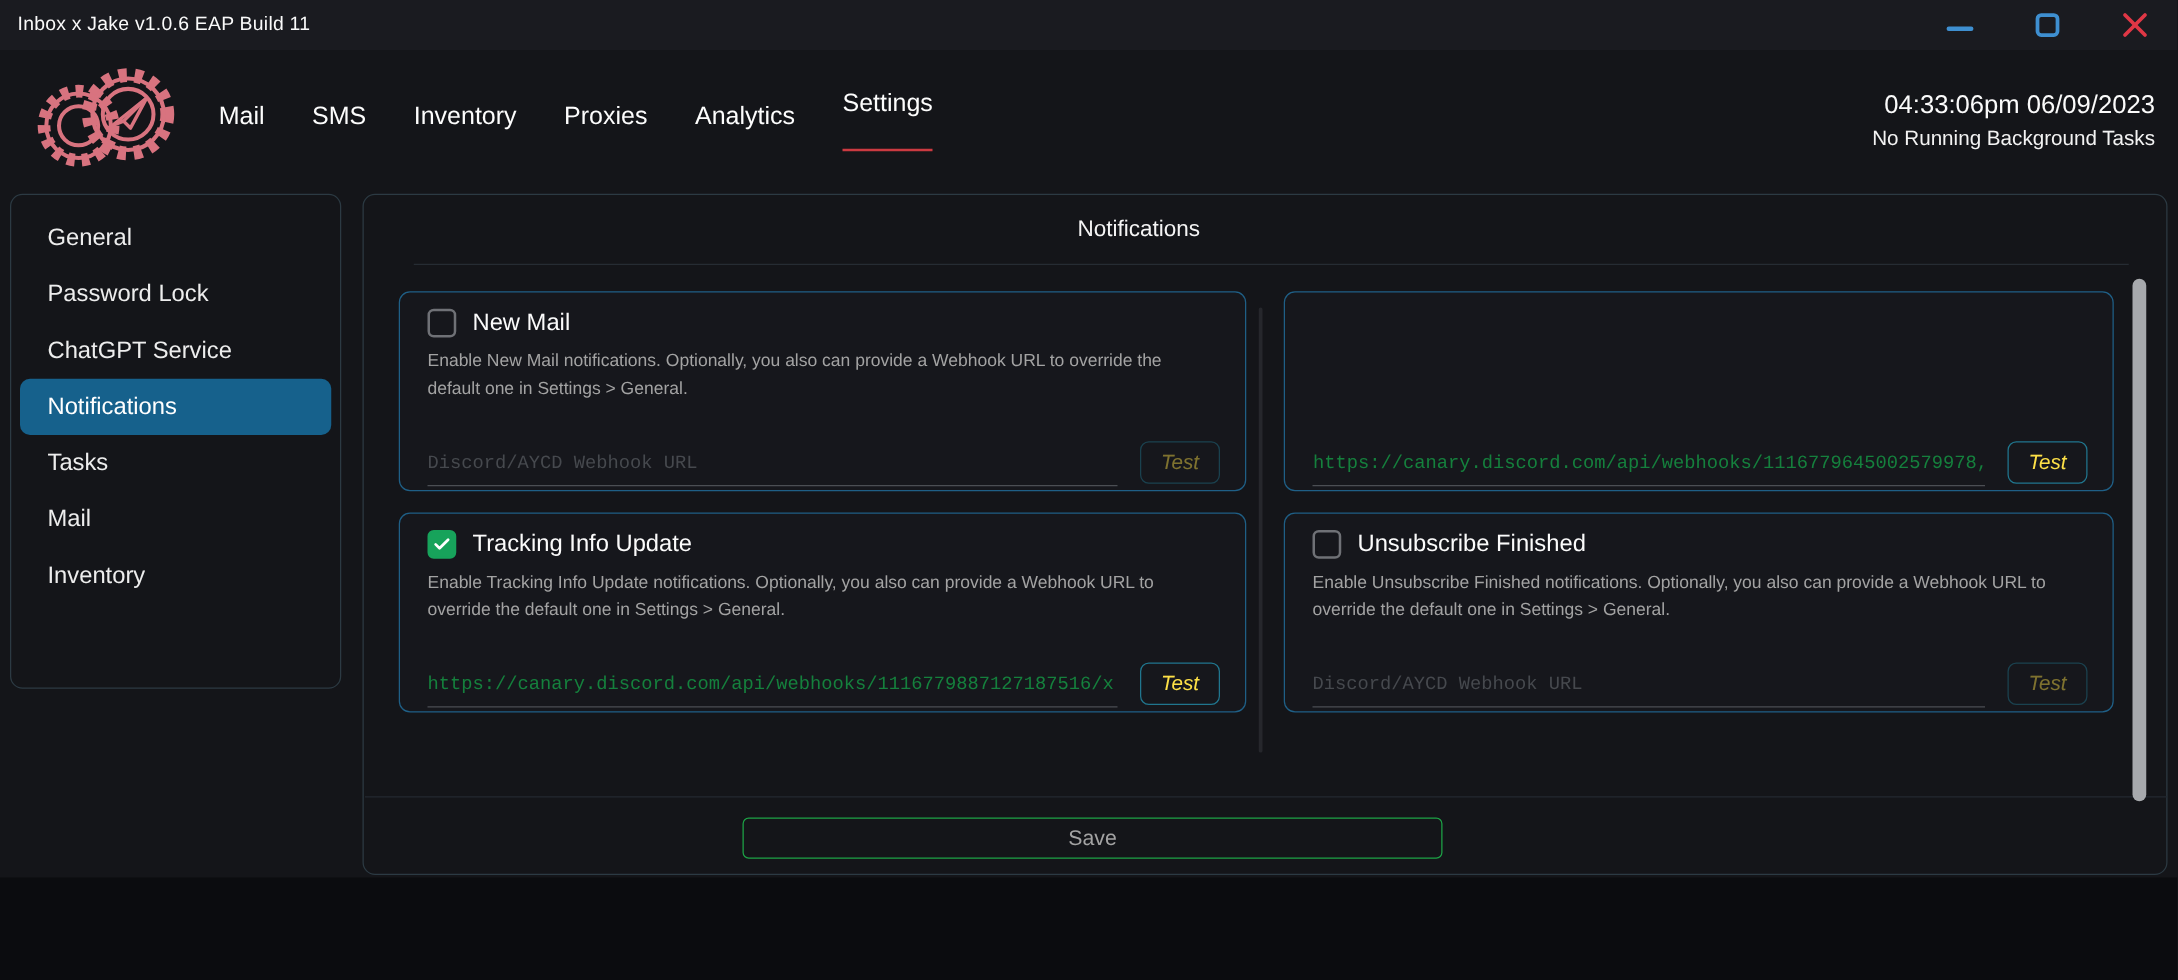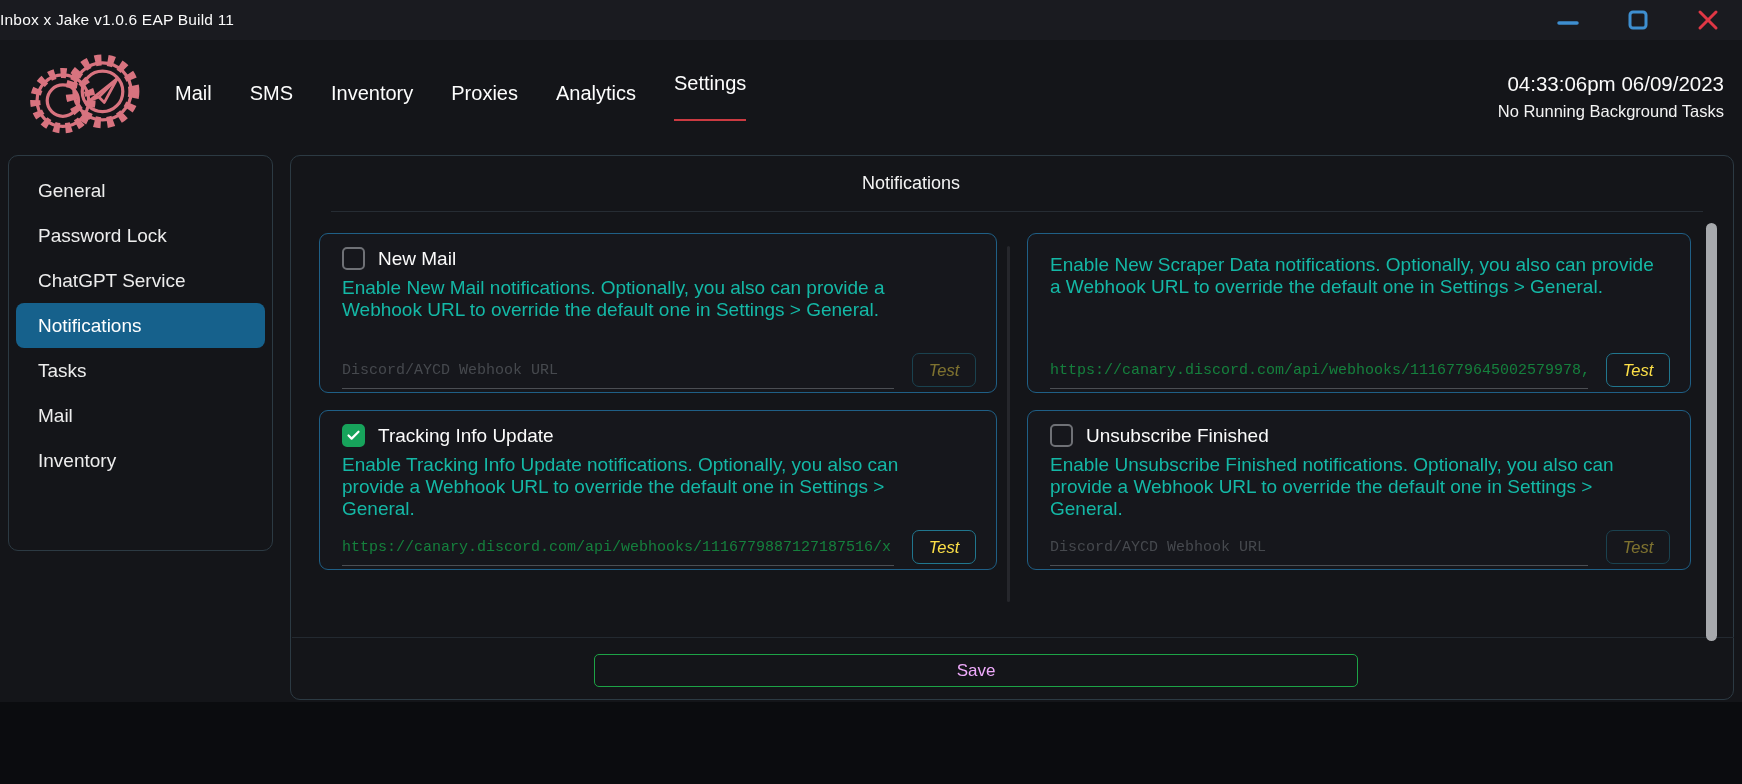--- a/index.html
+++ b/index.html
@@ -7,21 +7,21 @@
   body {
     font-family: "Liberation Sans", "DejaVu Sans", sans-serif;
     background:#141519; color:#f0f0f0; position:relative;
   }
 
   
   .titlebar {
     position:absolute; left:0; top:0; width:1742px; height:40px;
     background:#1a1b20; display:flex; align-items:center;
   }
-  .titlebar .title { font-size:15.5px; color:#fafafa; letter-spacing:.2px; }
+  .titlebar .title { font-size:15.5px; color:#fafafa; padding-left:14px; letter-spacing:.2px; }
   .win-controls { position:absolute; right:0; top:0; height:40px; display:flex; align-items:center; gap:46px; padding-right:22px; }
   .win-btn { width:24px; height:24px; display:flex; align-items:center; justify-content:center; cursor:pointer; }
 
   
   .header { position:absolute; left:0; top:40px; width:1742px; height:112px; }
   .logo { position:absolute; left:26px; top:8px; }
   .nav { position:absolute; left:175px; top:0; height:112px; display:flex; align-items:center; gap:38px; }
   .tab { font-size:20px; color:#fdfdfd; cursor:pointer; padding-bottom:4px; border-bottom:2px solid transparent; }
   .tab.active { border-bottom-color:#cb3a41; padding-bottom:24px; }
   .header-right { position:absolute; right:18px; top:0; height:112px; display:flex; flex-direction:column; justify-content:center; align-items:flex-end; gap:6px; }
@@ -59,40 +59,40 @@
     border:1px solid #1f5f86; border-radius:9px; background:#16171c;
     padding:13px 20px 3px 22px; display:flex; flex-direction:column;
   }
   .card-head { display:flex; align-items:center; gap:13px; }
   .checkbox {
     width:23px; height:23px; border-radius:5px; border:2px solid #6f7176;
     display:flex; align-items:center; justify-content:center; cursor:pointer; flex:0 0 auto;
   }
   .checkbox.checked { background:#17a35b; border-color:#17a35b; }
   .card-title { font-size:19px; color:#fbfbfb; }
-  .card-desc { margin-top:7px; font-size:19px; line-height:22px; color:#14b8a6; max-width:614px; }
+  .card-desc { margin-top:7px; font-size:14px; line-height:22px; color:#a3a3a3; max-width:614px; }
   .input-row { margin-top:auto; display:flex; align-items:flex-end; gap:18px; }
   .webhook-input {
     flex:1; background:transparent; border:none; border-bottom:1px solid #4b4e53; outline:none;
     font-family:Liberation Mono, monospace;
     font-size:15px; color:#15803d; padding:0 2px 9px 0; border-radius:0;
   }
   .webhook-input::placeholder { color:#46494e; }
   .test-btn {
     width:64px; height:34px; border-radius:7px; background:transparent;
     border:1px solid #20768e; color:#fde047; font-size:16.5px; cursor:pointer;
     font-family:"Liberation Sans","DejaVu Sans",sans-serif; flex:0 0 auto; margin-bottom:2px;font-style:italic;
   }
   .test-btn.dim { opacity:.45; }
 
   
   .save-btn {
-    position:absolute; left:303px; top:498px; width:764px; height:33px;
+    position:absolute; left:303px; top:498px; width:560px; height:33px;
     background:transparent; border:1px solid #1da346; border-radius:5px;
-    color:#f0abfc; font-size:17px; cursor:pointer;
+    color:#a3a3a3; font-size:17px; cursor:pointer;
     font-family:"Liberation Sans","DejaVu Sans",sans-serif;
   }
 
   
   .scroll-thumb {
     position:absolute; left:1415px; top:67px; width:11px; height:418px;
     background:#a7a9ad; border-radius:6px; cursor:pointer;
   }
 
   .bottom-strip { position:absolute; left:0; top:702px; width:1742px; height:82px; background:#0b0c0f; }
@@ -174,21 +174,20 @@
         <div class="card-title">New Mail</div>
       </div>
       <div class="card-desc">Enable New Mail notifications. Optionally, you also can provide a Webhook URL to override the default one in Settings &gt; General.</div>
       <div class="input-row">
         <input class="webhook-input" type="text" placeholder="Discord/AYCD Webhook URL" value="" style="">
         <button class="test-btn dim">Test</button>
       </div>
     </div>
 
     <div class="card">
-      <div class="card-desc">Enable New Scraper Data notifications. Optionally, you also can provide a Webhook URL to override the default one in Settings &gt; General.</div>
       <div class="input-row">
         <input class="webhook-input" type="text" placeholder="Discord/AYCD Webhook URL" value="https://canary.discord.com/api/webhooks/1116779645002579978," style="">
         <button class="test-btn">Test</button>
       </div>
     </div>
 
     <div class="card">
       <div class="card-head">
         <div class="checkbox checked">
           <svg viewBox="0 0 24 24" width="15" height="15">

